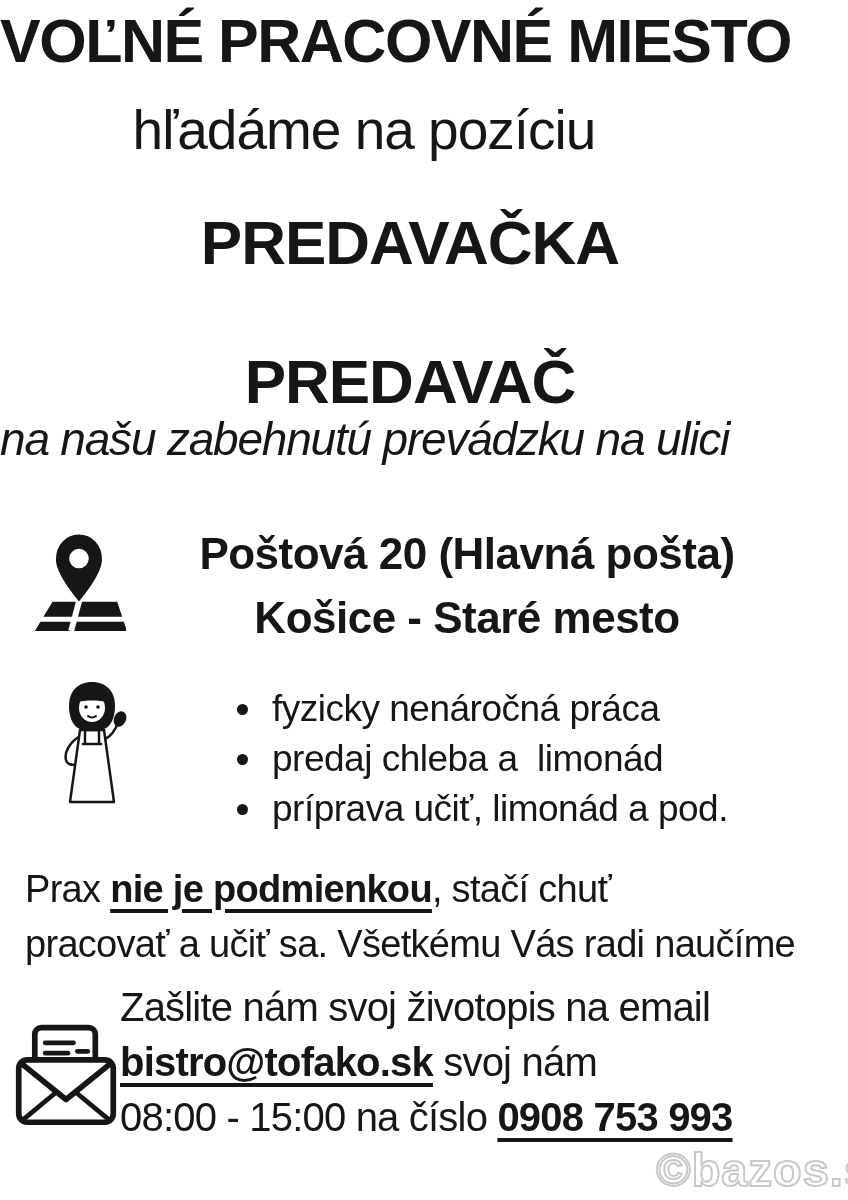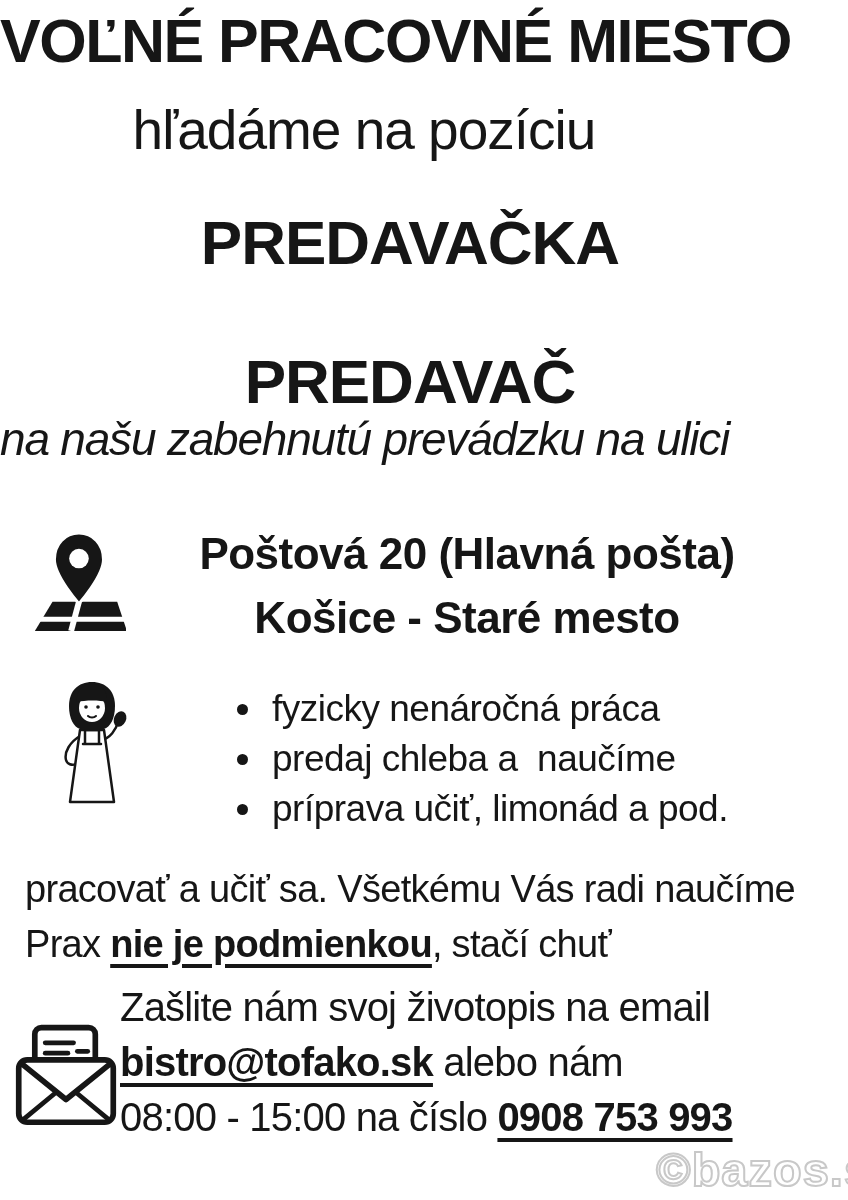--- a/index.html
+++ b/index.html
@@ -137,43 +137,43 @@
 
     <path d="M52 4 C38 4 29 13 29 28 C29 41 34 49 40 51 L64 51 C70 49 75 41 75 28 C75 13 66 4 52 4 Z" fill="#161616"></path>
     <ellipse cx="52" cy="30" rx="13" ry="14" fill="#ffffff"></ellipse>
     <path d="M52 6 C42 6 36 13 37 24 C45 22 60 22 67 24 C68 13 62 6 52 6 Z" fill="#161616"></path>
     <circle cx="46" cy="29" r="1.8" fill="#161616"></circle>
     <circle cx="58" cy="29" r="1.8" fill="#161616"></circle>
     <path class="stroke" stroke-width="2" d="M48 38 C50 40 54 40 56 38"></path>
   </svg>
   <ul class="duties-list">
     <li>fyzicky nenáročná práca</li>
-    <li>predaj chleba a  naučíme</li>
+    <li>predaj chleba a  limonád</li>
     <li>príprava učiť, limonád a pod.</li>
   </ul>
 </div>
 
 <div class="experience">
+  <div class="line"><span>Prax </span><span class="bold-u">nie je podmienkou</span><span>, stačí chuť</span></div>
   <div class="line">pracovať a učiť sa. Všetkému Vás radi naučíme</div>
-  <div class="line"><span>Prax </span><span class="bold-u">nie je podmienkou</span><span>, stačí chuť</span></div>
 </div>
 
 <div class="contact">
   <svg class="contact-icon" viewBox="0 0 110 110" aria-hidden="true">
 
     <rect x="22" y="6" width="64" height="58" rx="7" fill="#ffffff" stroke="#161616" stroke-width="6"></rect>
     <line x1="33" y1="22" x2="63" y2="22" stroke="#161616" stroke-width="5" stroke-linecap="round"></line>
     <line x1="33" y1="33" x2="57" y2="33" stroke="#161616" stroke-width="5" stroke-linecap="round"></line>
     <line x1="67" y1="31" x2="78" y2="31" stroke="#161616" stroke-width="5" stroke-linecap="round"></line>
 
     <rect x="5" y="40" width="100" height="66" rx="9" fill="#ffffff" stroke="#161616" stroke-width="6"></rect>
     <polyline points="8,44 55,82 102,44" fill="none" stroke="#161616" stroke-width="6" stroke-linejoin="round" stroke-linecap="round"></polyline>
     <line x1="10" y1="103" x2="45" y2="74" stroke="#161616" stroke-width="5" stroke-linecap="round"></line>
     <line x1="100" y1="103" x2="65" y2="74" stroke="#161616" stroke-width="5" stroke-linecap="round"></line>
   </svg>
   <div class="contact-lines">
     <div class="line">Zašlite nám svoj životopis na email</div>
-    <div class="line"><span class="bold-u">bistro@tofako.sk</span><span> alebo nám</span></div>
+    <div class="line"><span class="bold-u">bistro@tofako.sk</span><span> svoj nám</span></div>
     <div class="line"><span>08:00 - 15:00 na číslo </span><span class="bold-u">0908 753 993</span></div>
   </div>
 </div>
 
 <div class="watermark">©bazos.sk</div>
 
 </body></html>

